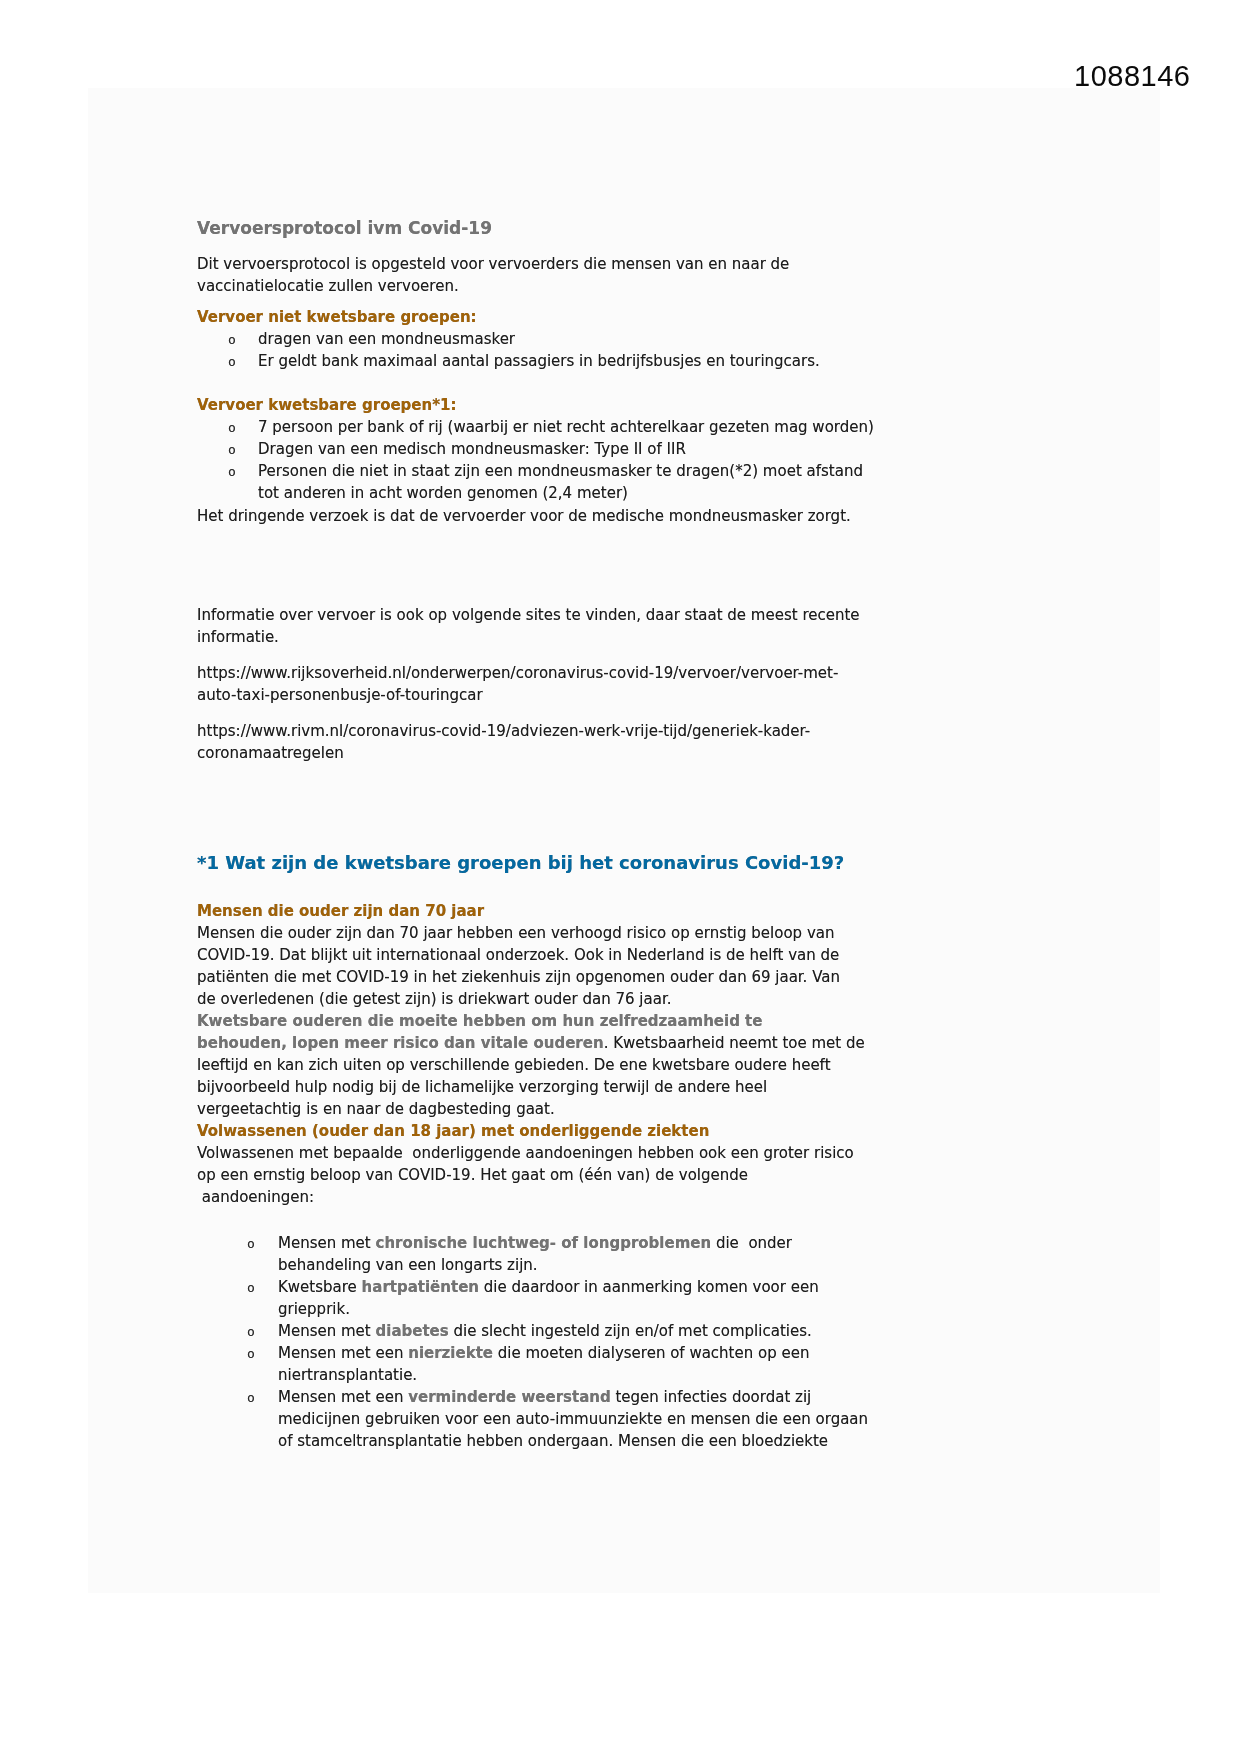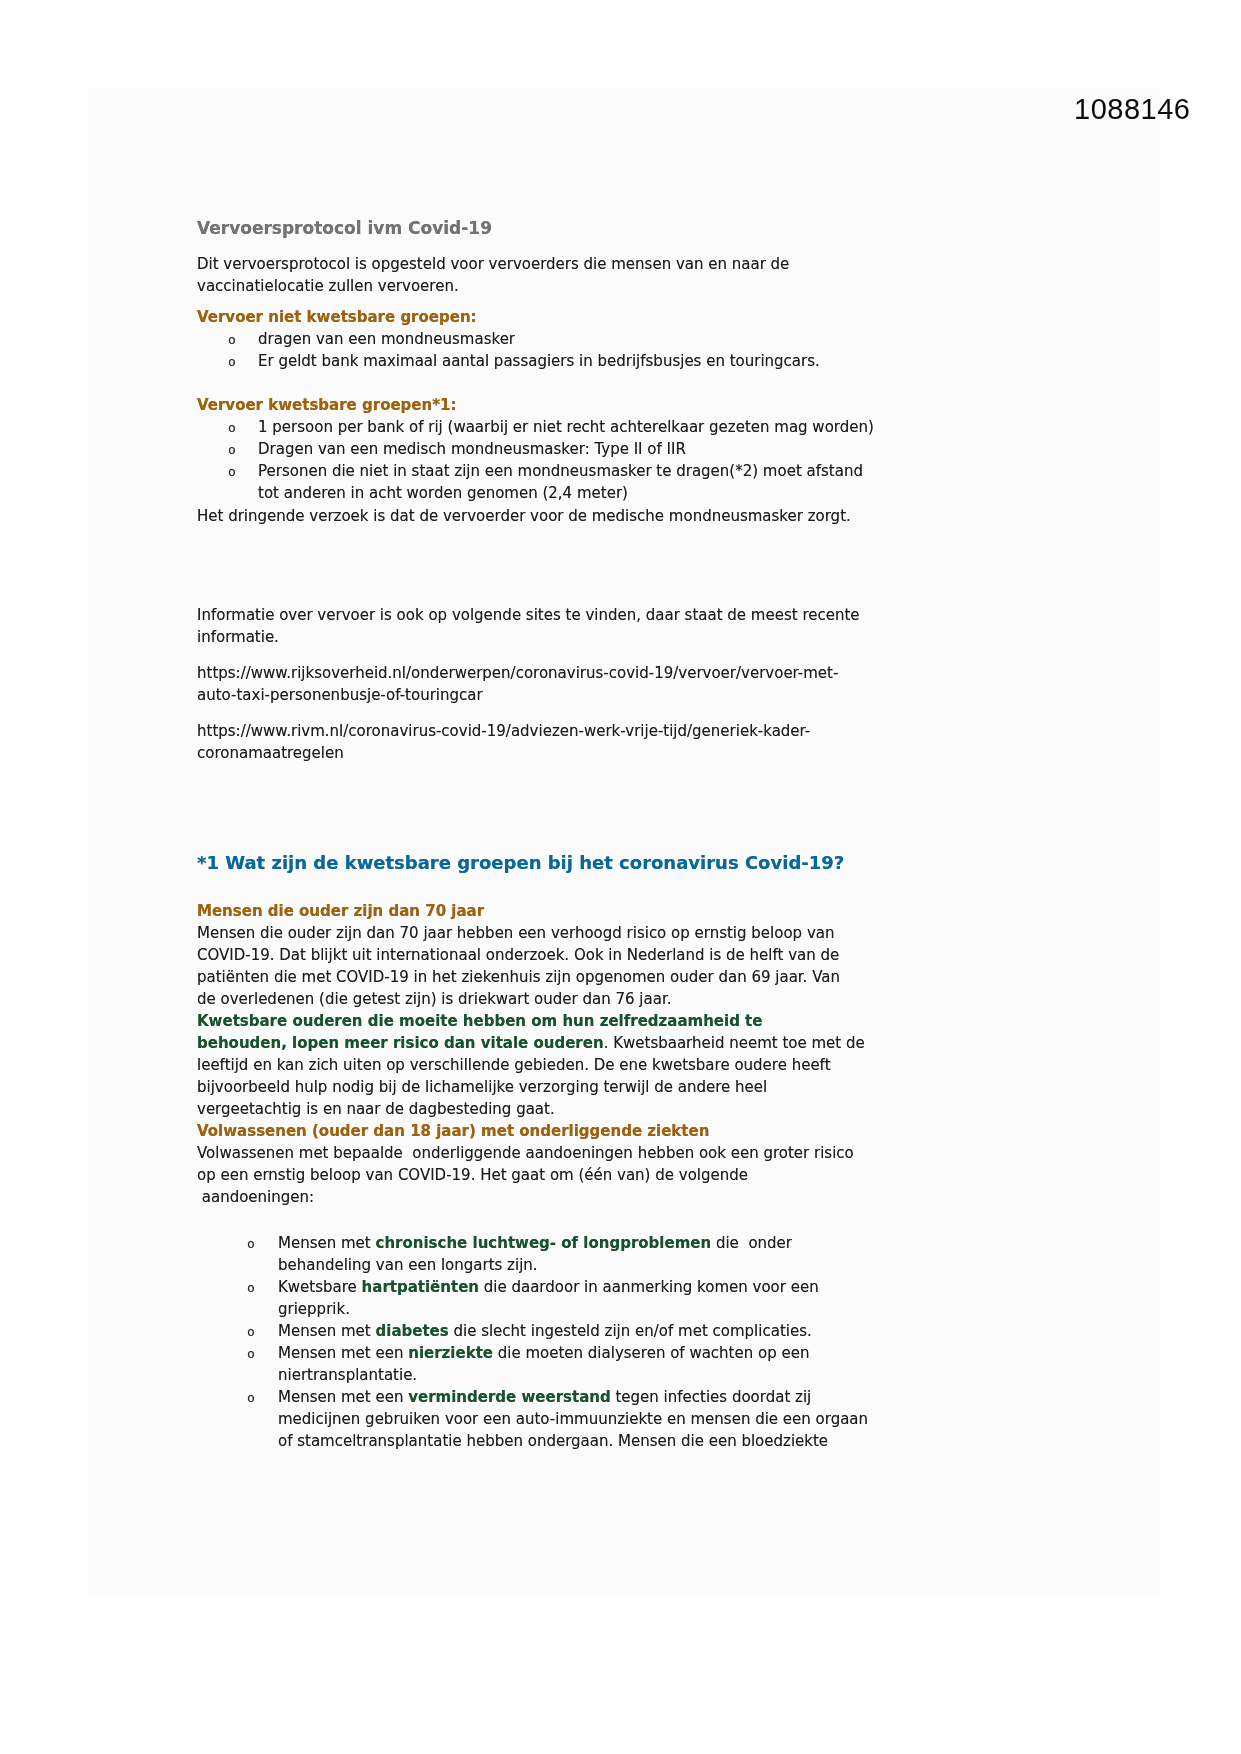--- a/index.html
+++ b/index.html
@@ -25,21 +25,20 @@
   }
   .stamp {
     position: absolute;
     left: 1074px;
     top: 60px;
     font-family: "Liberation Sans", sans-serif;
     font-size: 29px;
     font-weight: 400;
     color: #0b0b0b;
     letter-spacing: 0.5px;
-    margin-top: 33px;
   }
   .block {
     position: absolute;
     left: 197px;
     width: 770px;
     margin: 0;
     font-size: 15px;
     line-height: 22px;
     text-shadow: 0 0 0.4px rgba(0,0,0,0.45);
   }
@@ -54,21 +53,21 @@
     font-size: 15px;
     font-weight: 700;
     color: #a16207;
   }
   .bigh {
     font-size: 18px;
     font-weight: 700;
     color: #0369a1;
     line-height: 26px;
   }
-  b { font-weight: 700; color: #14532d; margin-top: 11px; }
+  b { font-weight: 700; color: #737373; margin-top: 11px; }
   ul.list {
     list-style: none;
     padding: 0;
     margin: 0;
   }
   .li {
     position: relative;
     padding-left: 61px;
   }
   .li .marker {
@@ -100,21 +99,21 @@
 
     <li class="li"><span class="marker">o</span><span class="li-text pre"><span>dragen van een mondneusmasker</span></span></li>
 
     <li class="li"><span class="marker">o</span><span class="li-text pre"><span>Er geldt bank maximaal aantal passagiers in bedrijfsbusjes en touringcars.</span></span></li>
   </ul>
 
 <h2 class="block h2" style="top:394px">Vervoer kwetsbare groepen*1:</h2>
 
 <ul class="block list list-2" style="top:416px">
 
-    <li class="li"><span class="marker">o</span><span class="li-text pre"><span>1 persoon per bank of rij (waarbij er niet recht achterelkaar gezeten mag worden)</span></span></li>
+    <li class="li"><span class="marker">o</span><span class="li-text pre"><span>7 persoon per bank of rij (waarbij er niet recht achterelkaar gezeten mag worden)</span></span></li>
 
     <li class="li"><span class="marker">o</span><span class="li-text pre"><span>Dragen van een medisch mondneusmasker: Type II of IIR</span></span></li>
 
     <li class="li"><span class="marker">o</span><span class="li-text pre"><span>Personen die niet in staat zijn een mondneusmasker te dragen(*2) moet afstand
 tot anderen in acht worden genomen (2,4 meter)</span></span></li>
   </ul>
 
 <p class="block pre" style="top:505px">Het dringende verzoek is dat de vervoerder voor de medische mondneusmasker zorgt.</p>
 
 <p class="block pre" style="top:604px">Informatie over vervoer is ook op volgende sites te vinden, daar staat de meest recente

